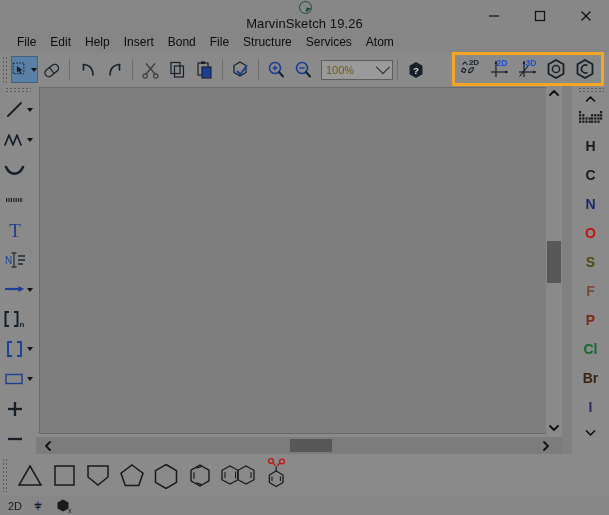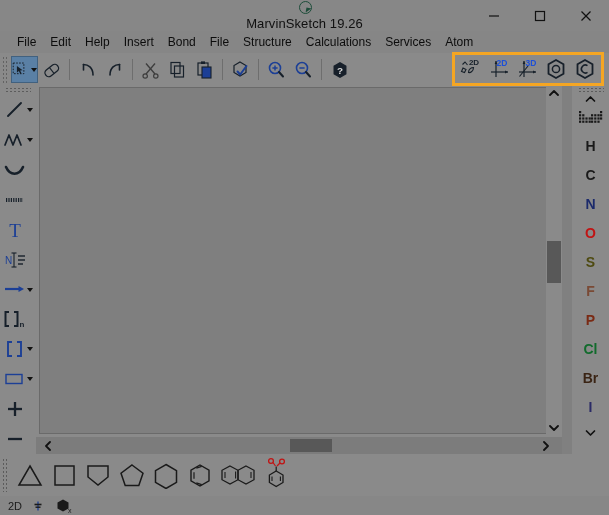--- a/index.html
+++ b/index.html
@@ -320,21 +320,20 @@
   </div>
 
   <div class="menubar">
     <div class="menu-item">File</div>
     <div class="menu-item">Edit</div>
     <div class="menu-item">Help</div>
     <div class="menu-item">Insert</div>
     <div class="menu-item">Bond</div>
     <div class="menu-item">File</div>
     <div class="menu-item">Structure</div>
-    <div class="menu-item">Calculations</div>
     <div class="menu-item">Services</div>
     <div class="menu-item">Atom</div>
   </div>
 
   <div class="toolbar">
     <div class="tb-grip"></div>
 
     <div class="tb-btn active">
       <svg width="22" height="20" viewBox="0 0 22 20">
         <rect x="1.5" y="1.5" width="13" height="13" fill="none" stroke="#17202a" stroke-width="1.2" stroke-dasharray="2,1.6"></rect>
@@ -411,20 +410,24 @@
       </svg>
     </div>
     <div class="tb-btn">
       <svg width="22" height="20" viewBox="0 0 22 20">
         <circle cx="9" cy="8" r="5.5" fill="none" stroke="#1c3f96" stroke-width="1.6"></circle>
         <line x1="13" y1="12" x2="17" y2="16.5" stroke="#17202a" stroke-width="2" stroke-linecap="round"></line>
         <line x1="6.4" y1="8" x2="11.6" y2="8" stroke="#1c3f96" stroke-width="1.5"></line>
       </svg>
     </div>
 
+    <div class="zoom-combo">
+      <span class="zoom-val">100%</span>
+      <span class="zoom-chev"></span>
+    </div>
 
     <div class="tb-sep"></div>
 
     <div class="tb-btn">
       <svg class="help-hex" width="19" height="19" viewBox="0 0 20 20">
         <path d="M10 1.2 L17.2 5.4 L17.2 14.6 L10 18.8 L2.8 14.6 L2.8 5.4 Z" fill="#17202a"></path>
         <text x="10" y="14" font-size="11" font-family="Liberation Sans, sans-serif" font-weight="bold" fill="#d8d8d8" text-anchor="middle">?</text>
       </svg>
     </div>
   </div>

